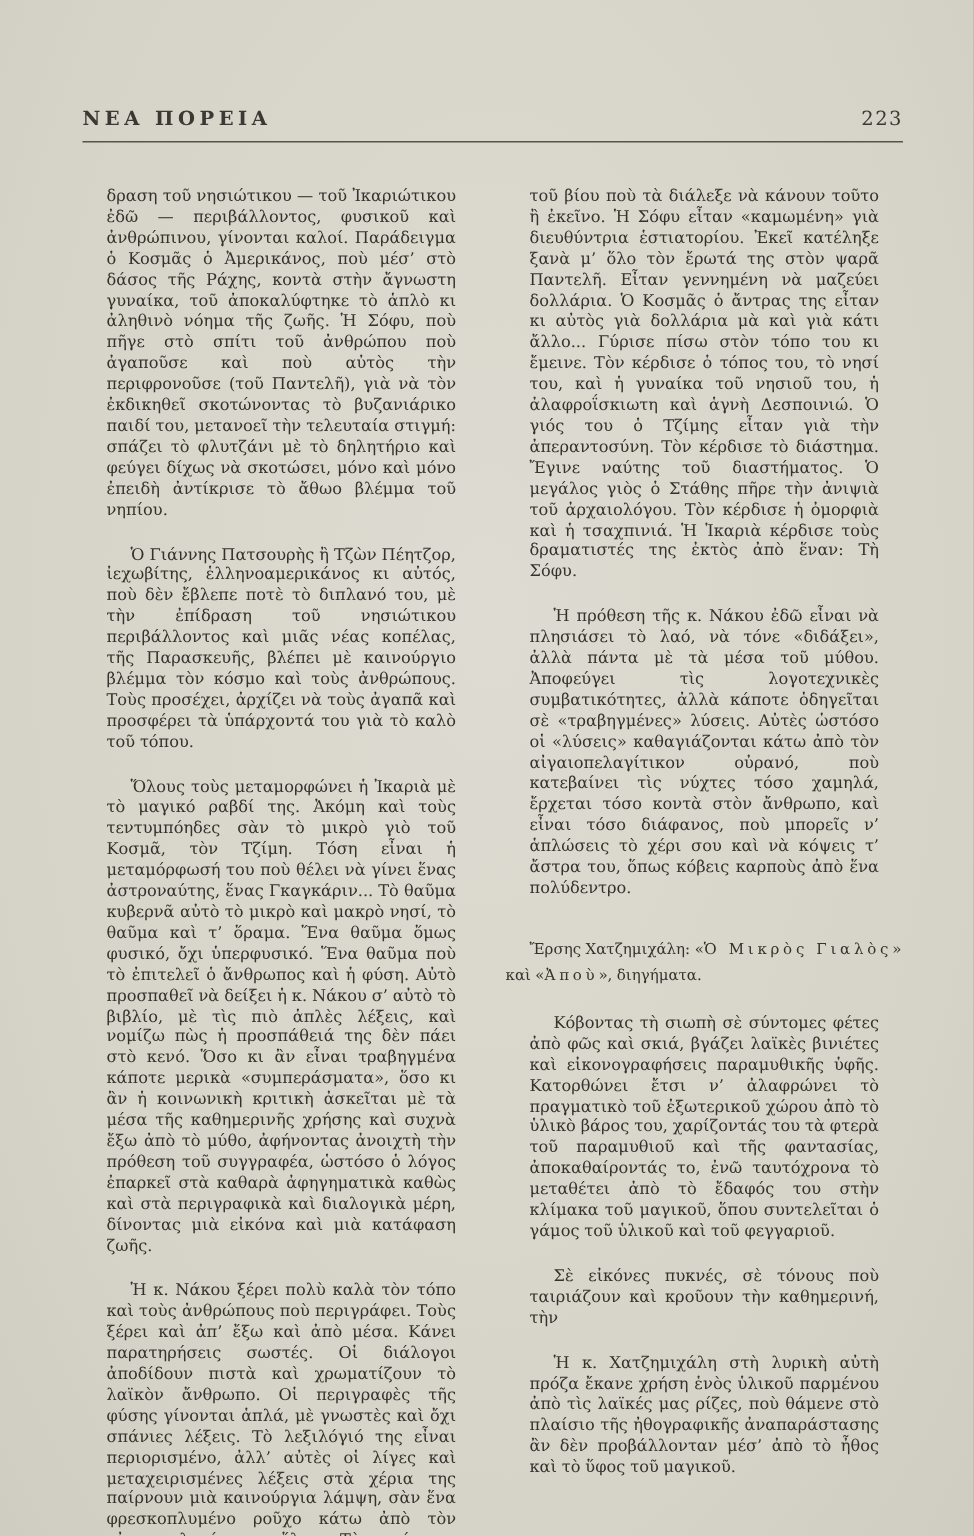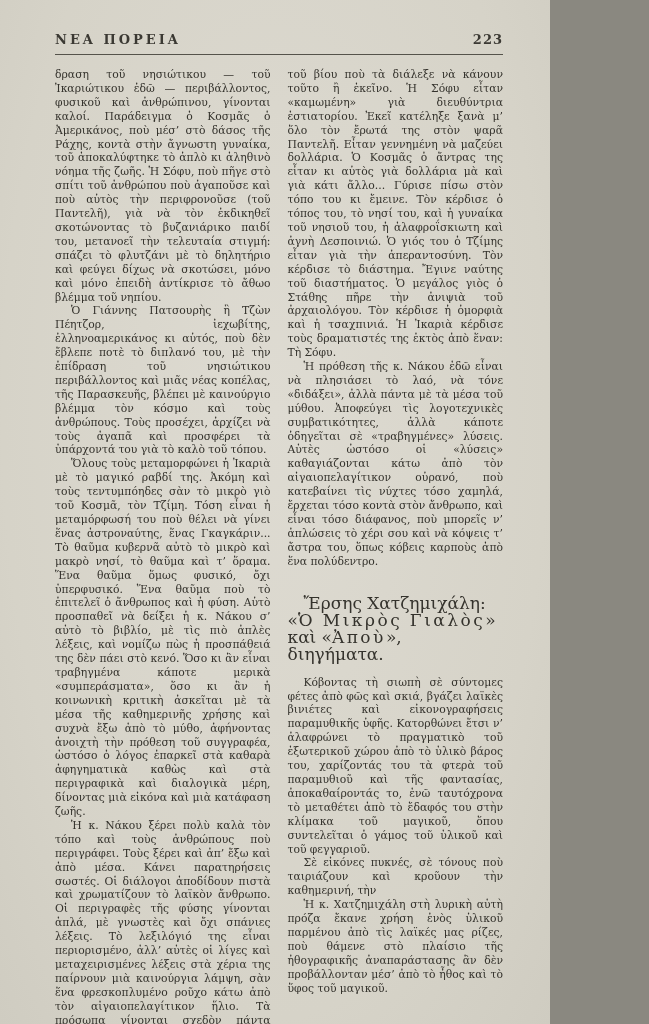--- a/index.html
+++ b/index.html
@@ -3,62 +3,62 @@
 <meta charset="utf-8">
 <style>
   html, body { margin: 0; padding: 0; }
   body {
     width: 649px; height: 1024px;
     background: #8a8880;
     font-family: "DejaVu Serif", "Liberation Serif", serif;
   }
   .page {
     position: relative;
-    width: 550px; height: 1024px;
+    width: 649px; height: 1024px;
     box-sizing: border-box;
     background: #d9d6cc;
     background-image: radial-gradient(ellipse at 50% 40%, #dedbd2 0%, #d6d3c8 70%, #cfccc1 100%);
-    padding: 32px 47px 0 55px;
+    padding: 72px 47px 0 55px;
     overflow: hidden;
     color: #34322c;
   }
   header.running-head {
     display: flex;
     justify-content: space-between;
     align-items: baseline;
     font-size: 13px;
     color: #3b3933;
   }
   .journal-title { letter-spacing: 3px; font-weight: 700; }
-  .page-number { font-weight: 700; letter-spacing: 1px; text-align: center; }
+  .page-number { font-weight: 400; letter-spacing: 1px; text-align: center; }
   .head-rule {
     border: 0;
     border-top: 1.4px solid #55534b;
     margin: 7px 0 13px 0;
   }
   .columns {
     display: flex;
     gap: 17px;
   }
   .col {
     flex: 1 1 0;
     font-size: 10.8px;
     line-height: 13.9px;
     text-align: justify;
     hyphens: auto;
     -webkit-hyphens: auto;
     word-spacing: -0.2px;
   }
   .col p {
-    margin: 0;
+    margin: 16px;
     text-indent: 16px;
   }
   .col p.continuation { text-indent: 0; }
   .review-heading {
-    font-size: 17px;
+    font-size: 10px;
     font-weight: 400;
     line-height: 17px;
     margin: 26px 0 13px 0;
     text-indent: 16px;
     text-align: left;
   }
   .review-heading .spaced { letter-spacing: 2.5px; }
 </style>
 </head>
 <body>

